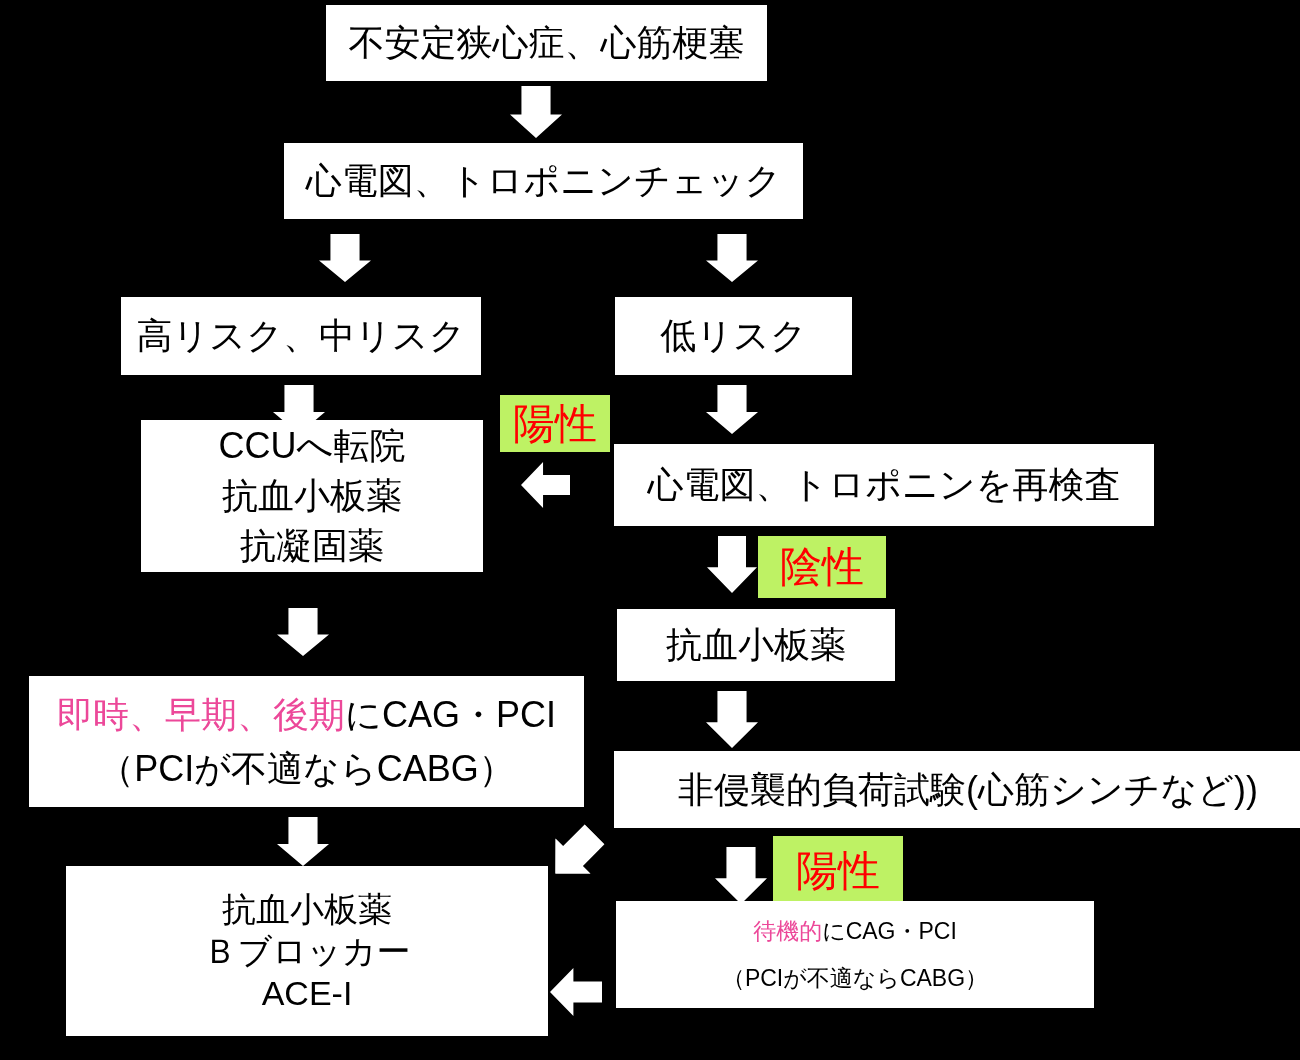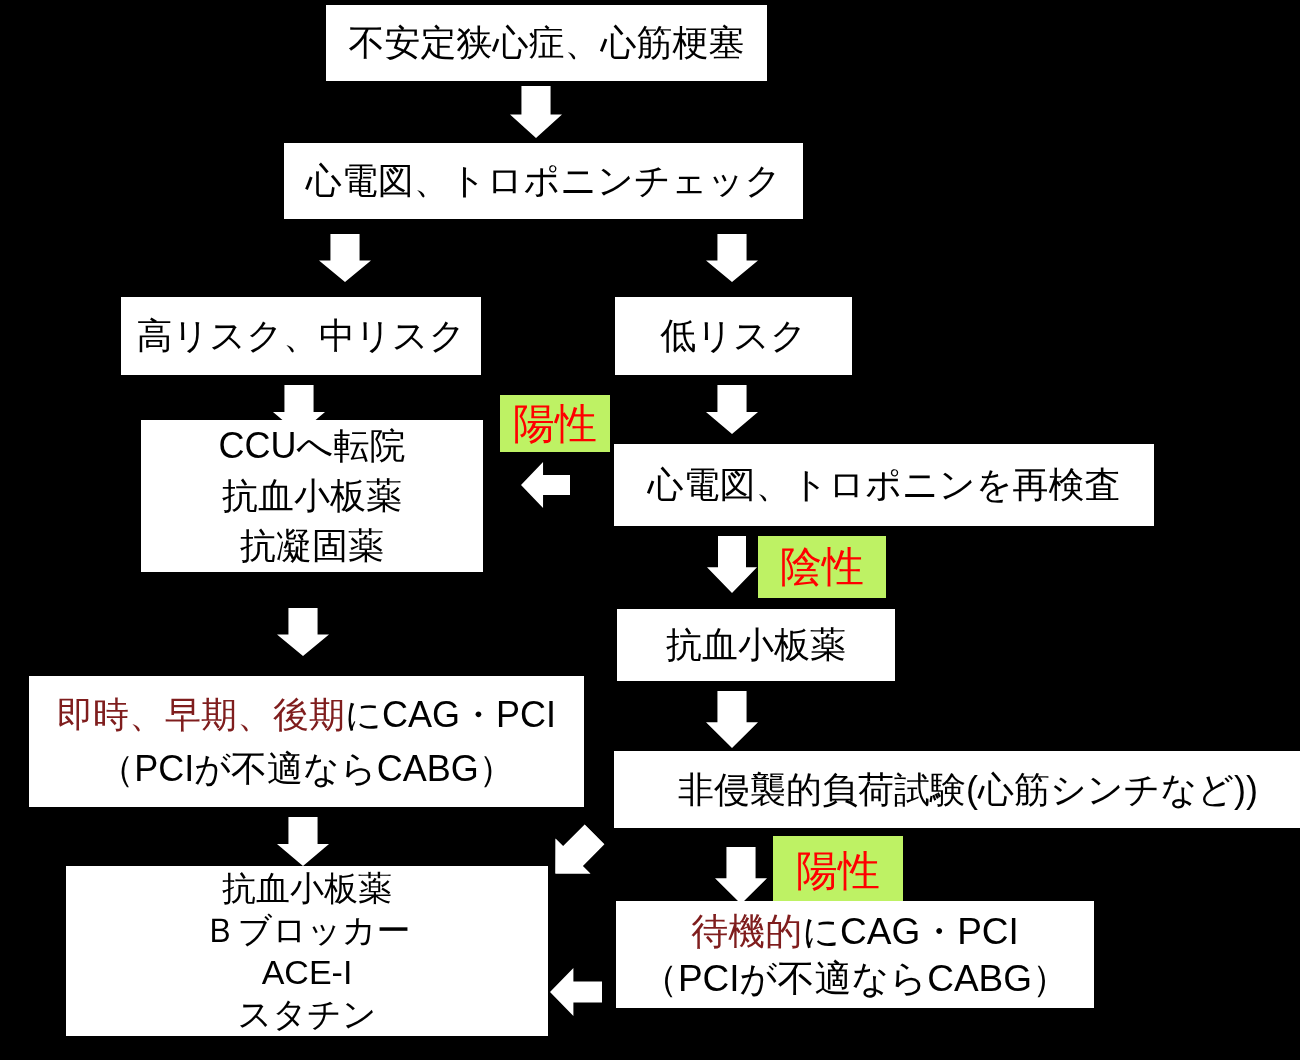--- a/index.html
+++ b/index.html
@@ -29,36 +29,36 @@
   .label {
     position: absolute;
     background: #bef264;
     color: #ff0000;
     display: flex;
     align-items: center;
     justify-content: center;
     font-size: 42px;
     white-space: nowrap;
   }
-  .red { color: #7f1d1d; }
+  .red { color: #ec4899; }
   .arrow-down {
     position: absolute;
     background: #ffffff;
     clip-path: polygon(22% 0, 78% 0, 78% 55%, 100% 55%, 50% 100%, 0 55%, 22% 55%);
   }
   .arrow-left {
     position: absolute;
     background: #ffffff;
     clip-path: polygon(0 50%, 45% 0, 45% 28%, 100% 28%, 100% 72%, 45% 72%, 45% 100%);
   }
   .diag { transform: rotate(45deg); }
   .lh-ccu   { line-height: 50px; }
   .lh-meds  { font-size: 34px; line-height: 42px; }
   .lh-two   { line-height: 54px; }
-  .lh-two-sm{ font-size: 37px; line-height: 47px; }
+  .lh-two-sm{ font-size: 23px; line-height: 47px; }
 </style>
 </head>
 <body>
 
 <div class="canvas">
 
   <div class="box" style="left:300px; top:5px; width:441px; height:76px;">
     <div>不安定狭心症、心筋梗塞</div>
   </div>
 
@@ -130,21 +130,20 @@
   <div class="arrow-down" style="left:689px; top:847px; width:52px; height:57px;"></div>
 
   <div class="label" style="left:747px; top:836px; width:130px; height:70px;">
     <span>陽性</span>
   </div>
 
   <div class="box lh-meds" style="left:40px; top:866px; width:482px; height:170px;">
     <div>抗血小板薬</div>
     <div>Ｂブロッカー</div>
     <div>ACE-I</div>
-    <div>スタチン</div>
   </div>
 
   <div class="box lh-two-sm" style="left:590px; top:901px; width:478px; height:107px;">
     <div>
       <span class="red">待機的</span><span>にCAG・PCI</span>
     </div>
     <div>（PCIが不適ならCABG）</div>
   </div>
 
   <div class="arrow-left" style="left:524px; top:968px; width:52px; height:48px;"></div>

